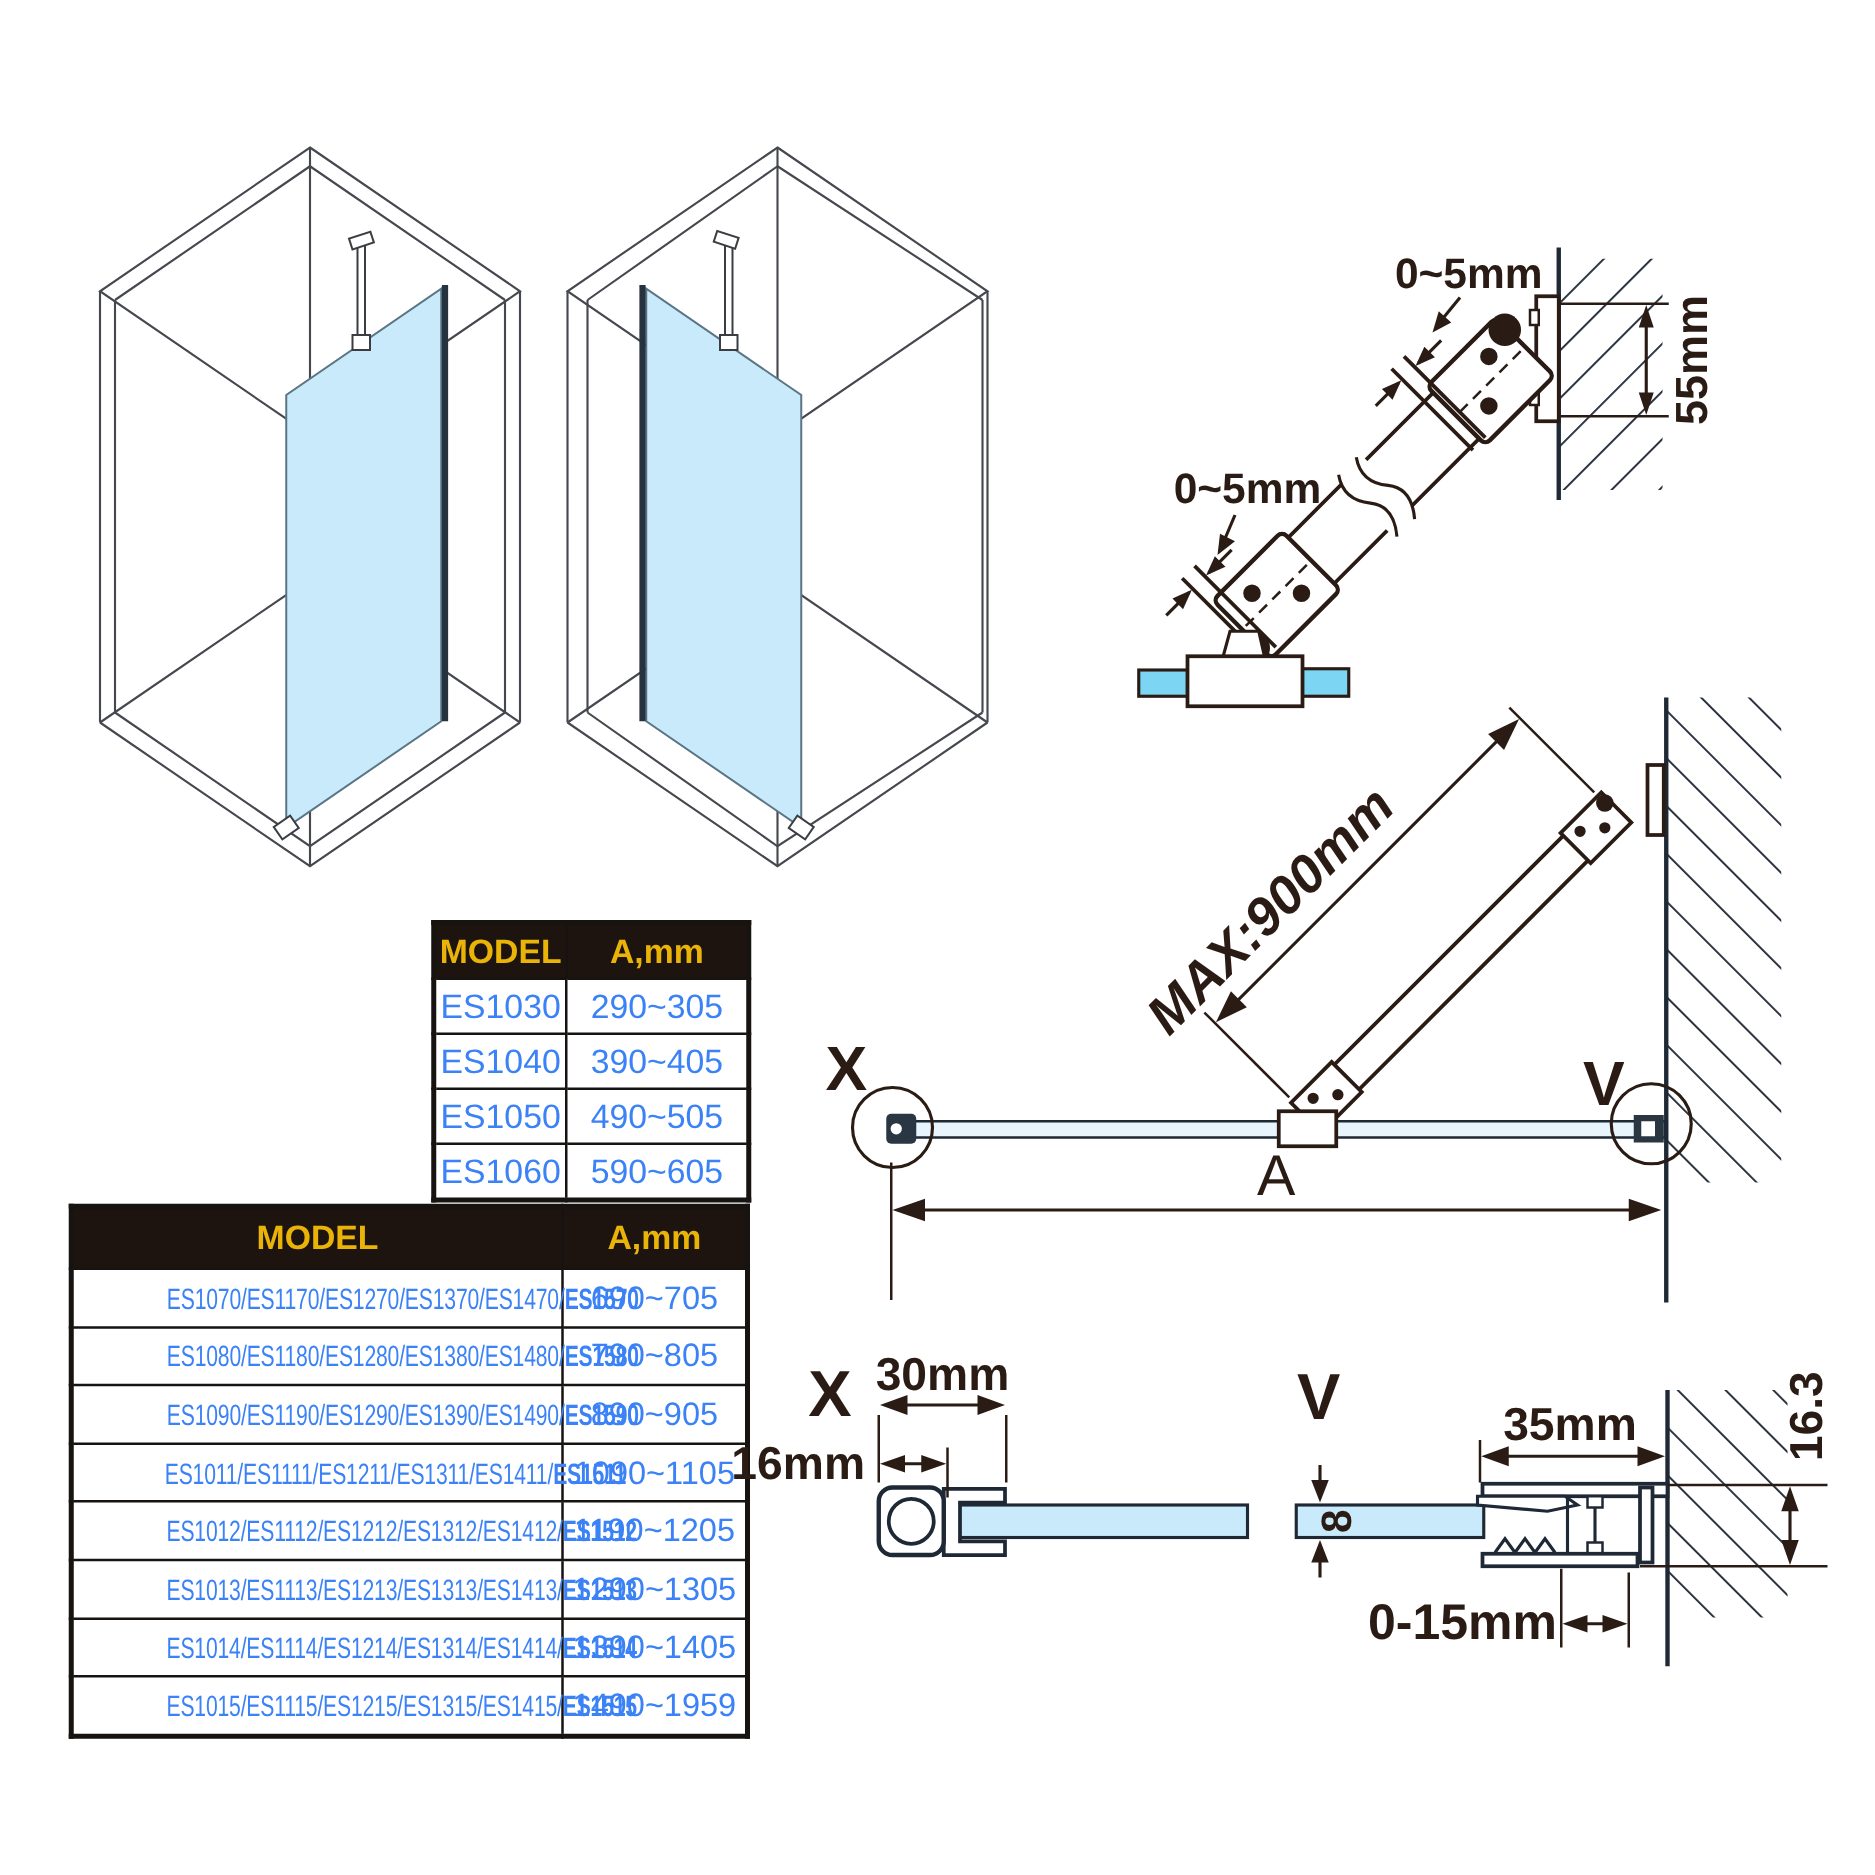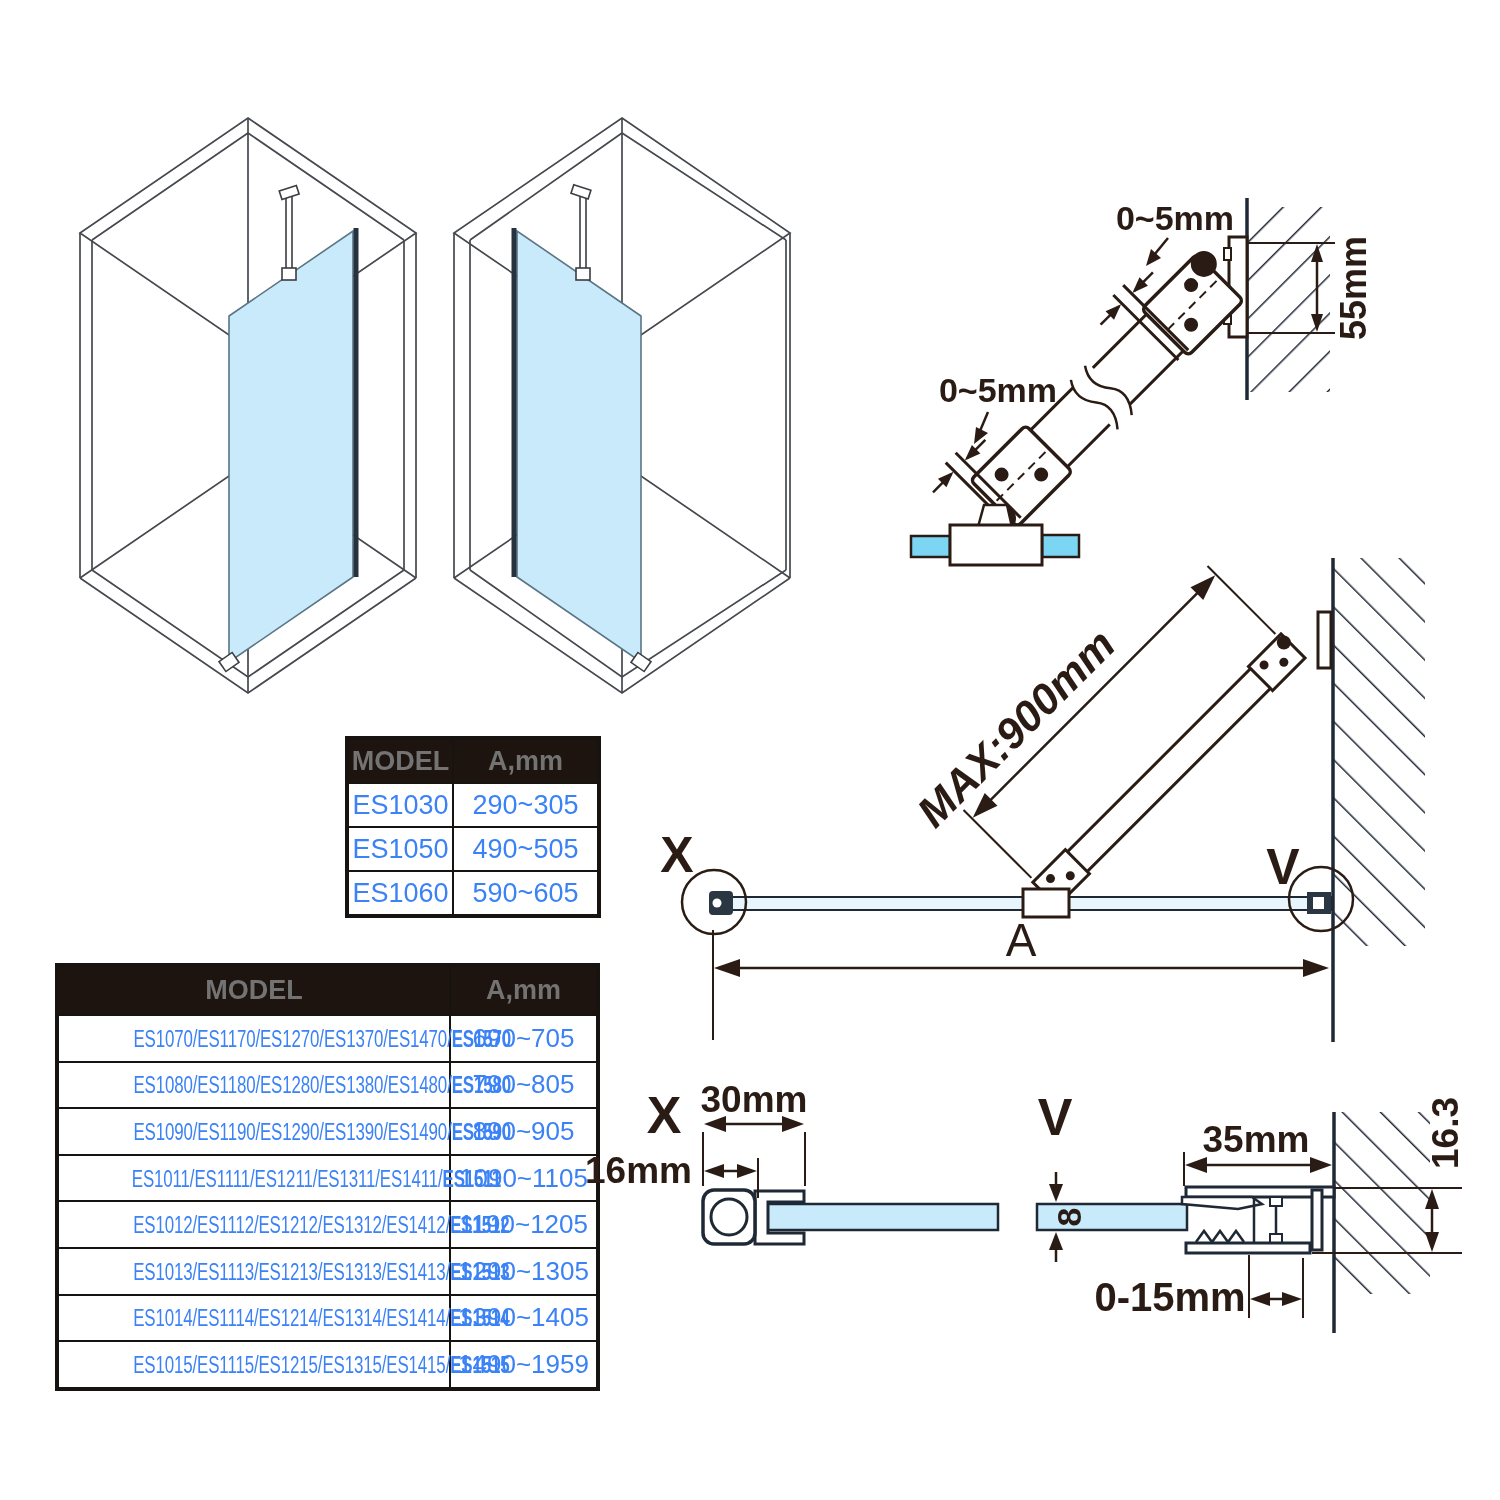--- a/index.html
+++ b/index.html
@@ -4,21 +4,21 @@
 <style>
   html,body{margin:0;padding:0;background:#ffffff;}
   body{width:1500px;height:1500px;position:relative;font-family:"Liberation Sans",sans-serif;color:#2a1c14;}
   .fig{position:absolute;}
   svg{display:block;overflow:visible;}
   svg text{font-family:"Liberation Sans",sans-serif;fill:#2a1c14;}
   .dimtxt{font-weight:bold;}
   table{border-collapse:collapse;position:absolute;table-layout:fixed;background:#fff;}
   table, th, td{border:2.5px solid #161310;}
   table{border-width:4px;}
-  th{background:#1d1410;color:#737373;font-weight:bold;font-size:27px;}
+  th{background:#1d1410;color:#eab308;font-weight:bold;font-size:27px;}
   td{text-align:center;vertical-align:middle;font-size:26px;color:#3b82f6;}
   .t1{left:345px;top:736px;width:256px;}
   .t1 th{height:40px;}
   .t1 td{height:40px;font-size:27px;}
   .t2{left:55px;top:963px;width:545px;}
   .t2 th{height:45px;}
   .t2 td{height:42.6px;}
   .models{display:inline-block;transform:scaleX(0.72);transform-origin:center;white-space:nowrap;font-size:23.5px;letter-spacing:-0.2px;}
   .models b{font-weight:bold;}
   .rangeval{font-size:26px;}
@@ -209,20 +209,24 @@
   <tbody>
       <tr>
     <th style="width:101px">MODEL</th>
     <th>A,mm</th>
   </tr>
   <tr>
     <td>ES1030</td>
     <td>290~305</td>
   </tr>
   <tr>
+    <td>ES1040</td>
+    <td>390~405</td>
+  </tr>
+  <tr>
     <td>ES1050</td>
     <td>490~505</td>
   </tr>
   <tr>
     <td>ES1060</td>
     <td>590~605</td>
   </tr>
 </tbody>
   </table>
 

